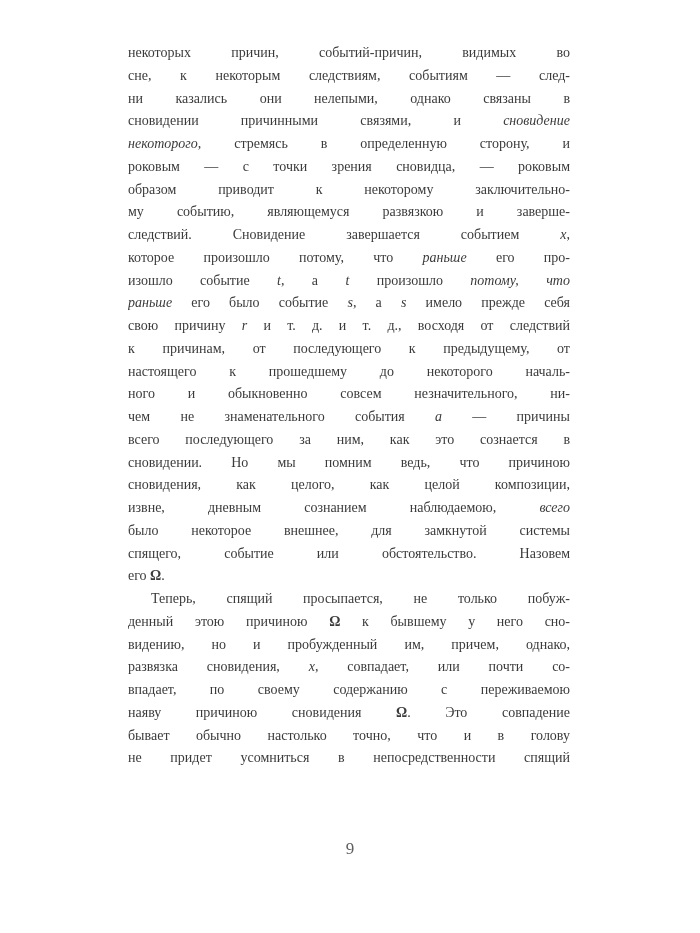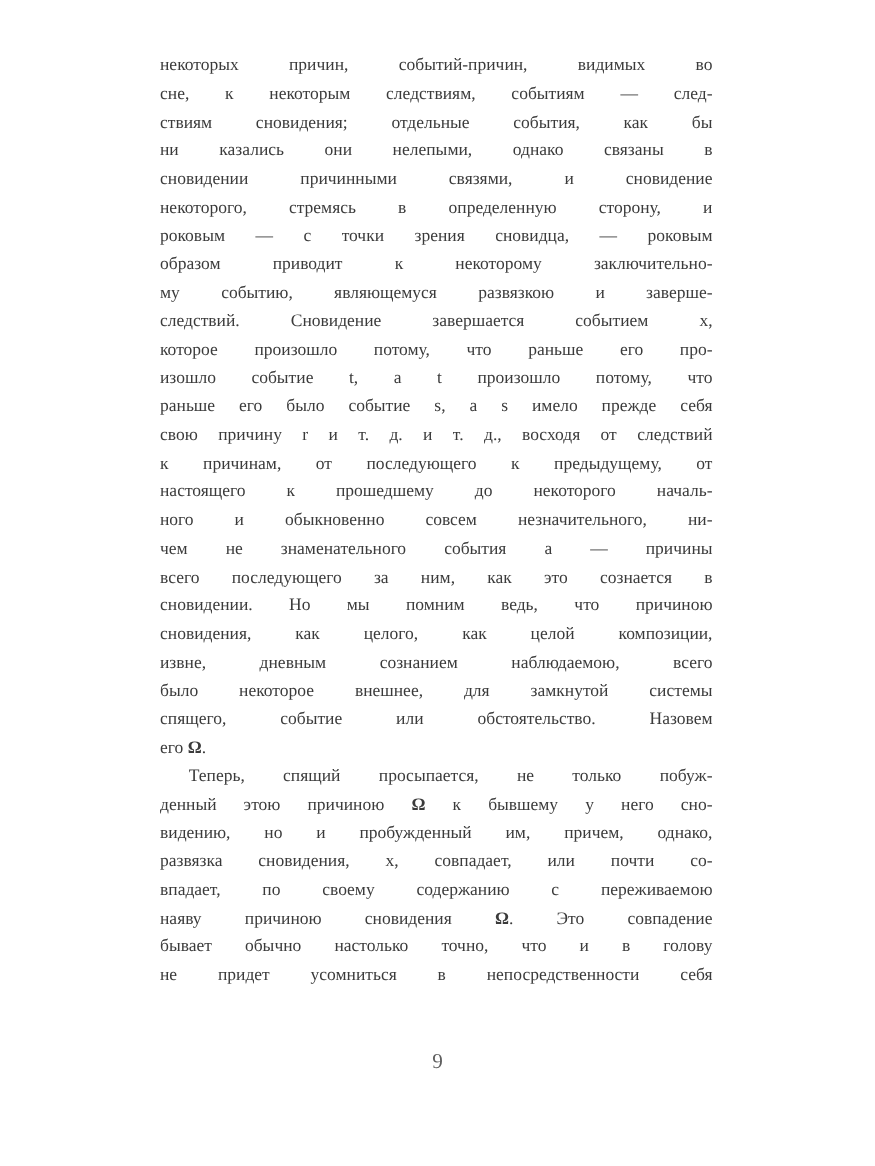--- a/index.html
+++ b/index.html
@@ -33,40 +33,39 @@
     text-align: justify;
     text-align-last: justify;
   }
   .line.no-just {
     text-align: center;
     text-align-last: left;
   }
   .line.indent {
     padding-left: 23px;
   }
-  .it { }
+  .it { font-style: italic; }
   .bd { font-weight: bold; }
   .folio {
     position: absolute;
     top: 839px;
     left: 0;
     width: 700px;
     text-align: center;
     font-size: 17px;
     color: var(--folio-ink, #5f5f5f);
   }
 </style>
 </head>
 <body>
 
 <div class="book-page">
   <div class="text-block">
       <div class="line"><span>некоторых причин, событий-причин, видимых во</span></div>
       <div class="line"><span>сне, к некоторым следствиям, событиям — след-</span></div>
-      <div class="line"><span>ствиям сновидения; отдельные события, как бы</span></div>
       <div class="line"><span>ни казались они нелепыми, однако связаны в</span></div>
       <div class="line"><span>сновидении причинными связями, и </span><span class="it">сновидение</span></div>
       <div class="line"><span class="it">некоторого,</span><span> стремясь в определенную сторону, и</span></div>
       <div class="line"><span>роковым — с точки зрения сновидца, — роковым</span></div>
       <div class="line"><span>образом приводит к некоторому заключительно-</span></div>
       <div class="line"><span>му событию, являющемуся развязкою и заверше-</span></div>
       <div class="line"><span>следствий. Сновидение завершается событием </span><span class="it">x</span><span>,</span></div>
       <div class="line"><span>которое произошло потому, что </span><span class="it">раньше</span><span> его про-</span></div>
       <div class="line"><span>изошло событие </span><span class="it">t</span><span>, а </span><span class="it">t</span><span> произошло </span><span class="it">потому, что</span></div>
       <div class="line"><span class="it">раньше</span><span> его было событие </span><span class="it">s</span><span>, а </span><span class="it">s</span><span> имело прежде себя</span></div>
@@ -82,16 +81,16 @@
       <div class="line"><span>было некоторое внешнее, для замкнутой системы</span></div>
       <div class="line"><span>спящего, событие или обстоятельство. Назовем</span></div>
       <div class="line no-just"><span>его </span><span class="bd">Ω</span><span>.</span></div>
       <div class="line indent"><span>Теперь, спящий просыпается, не только побуж-</span></div>
       <div class="line"><span>денный этою причиною </span><span class="bd">Ω</span><span> к бывшему у него сно-</span></div>
       <div class="line"><span>видению, но и пробужденный им, причем, однако,</span></div>
       <div class="line"><span>развязка сновидения, </span><span class="it">x</span><span>, совпадает, или почти со-</span></div>
       <div class="line"><span>впадает, по своему содержанию с переживаемою</span></div>
       <div class="line"><span>наяву причиною сновидения </span><span class="bd">Ω</span><span>. Это совпадение</span></div>
       <div class="line"><span>бывает обычно настолько точно, что и в голову</span></div>
-      <div class="line"><span>не придет усомниться в непосредственности себя</span></div>
+      <div class="line"><span>не придет усомниться в непосредственности спящий</span></div>
     </div>
   <div class="folio">9</div>
 </div>
 
 </body></html>

